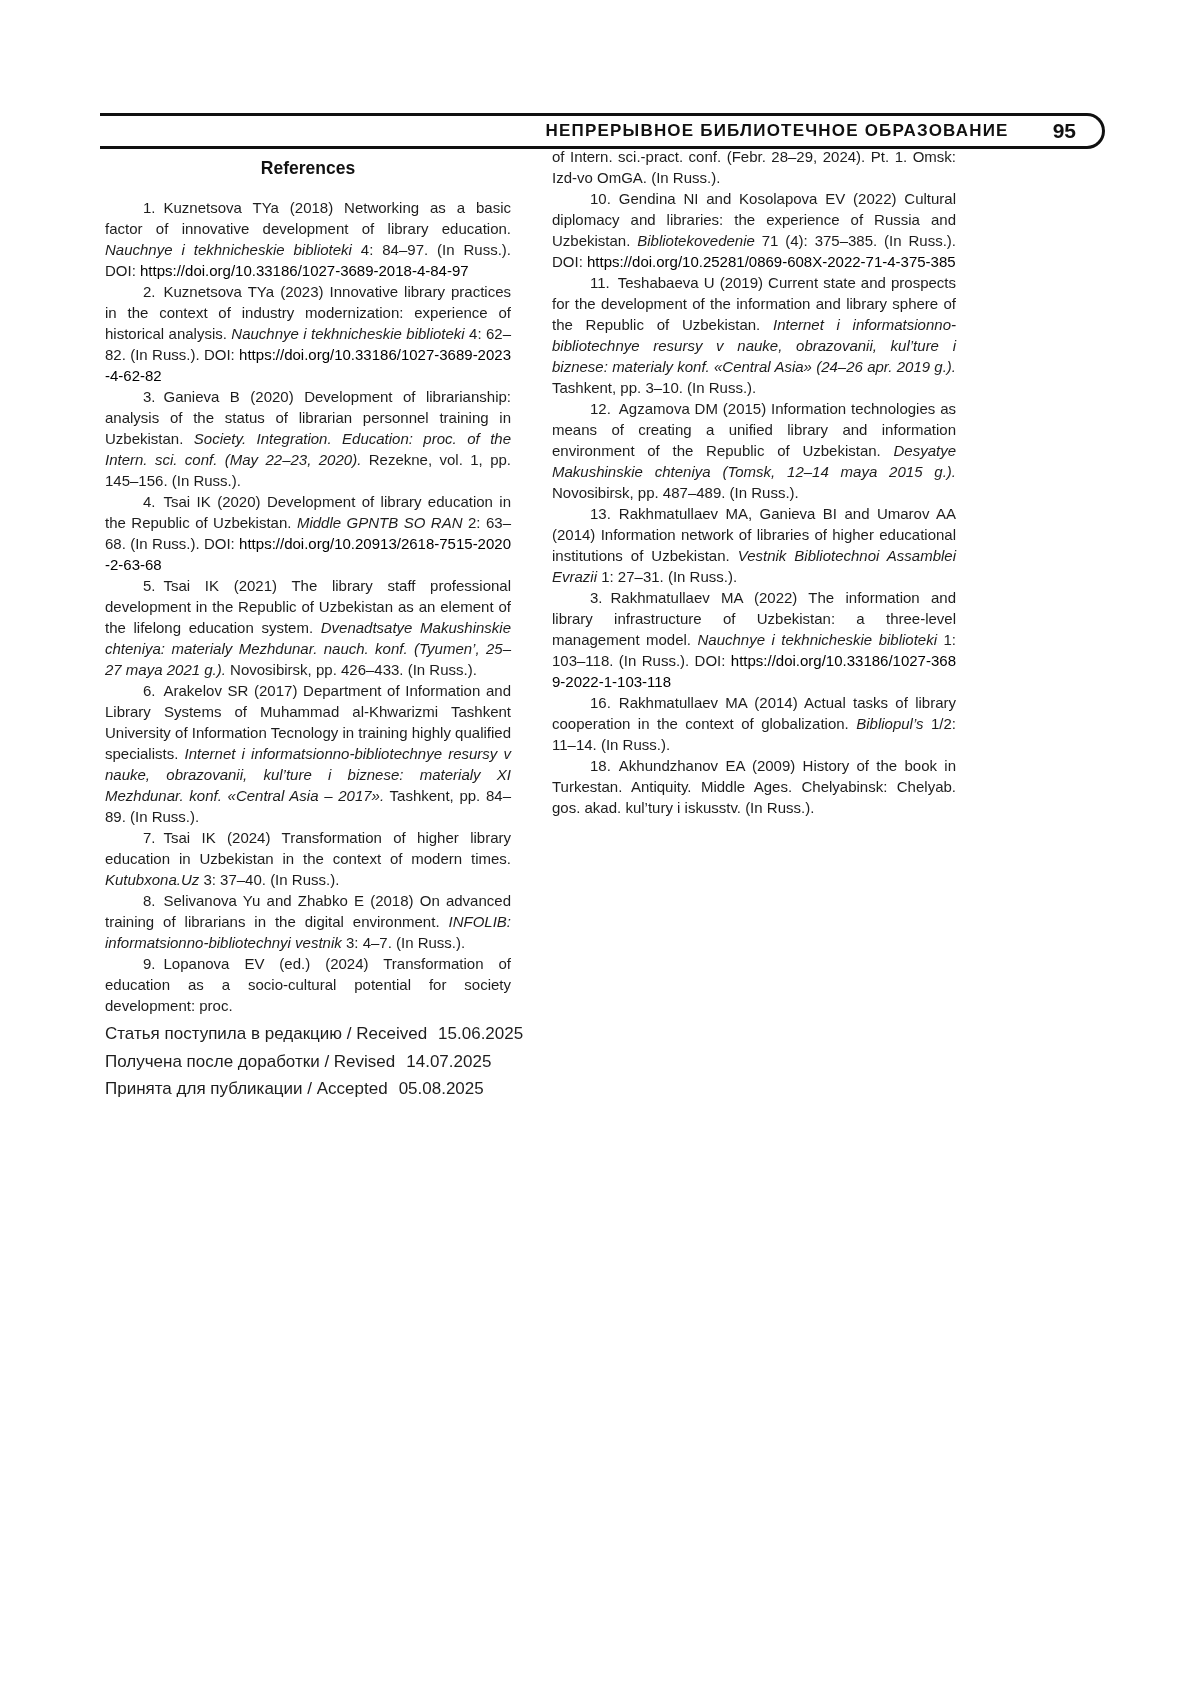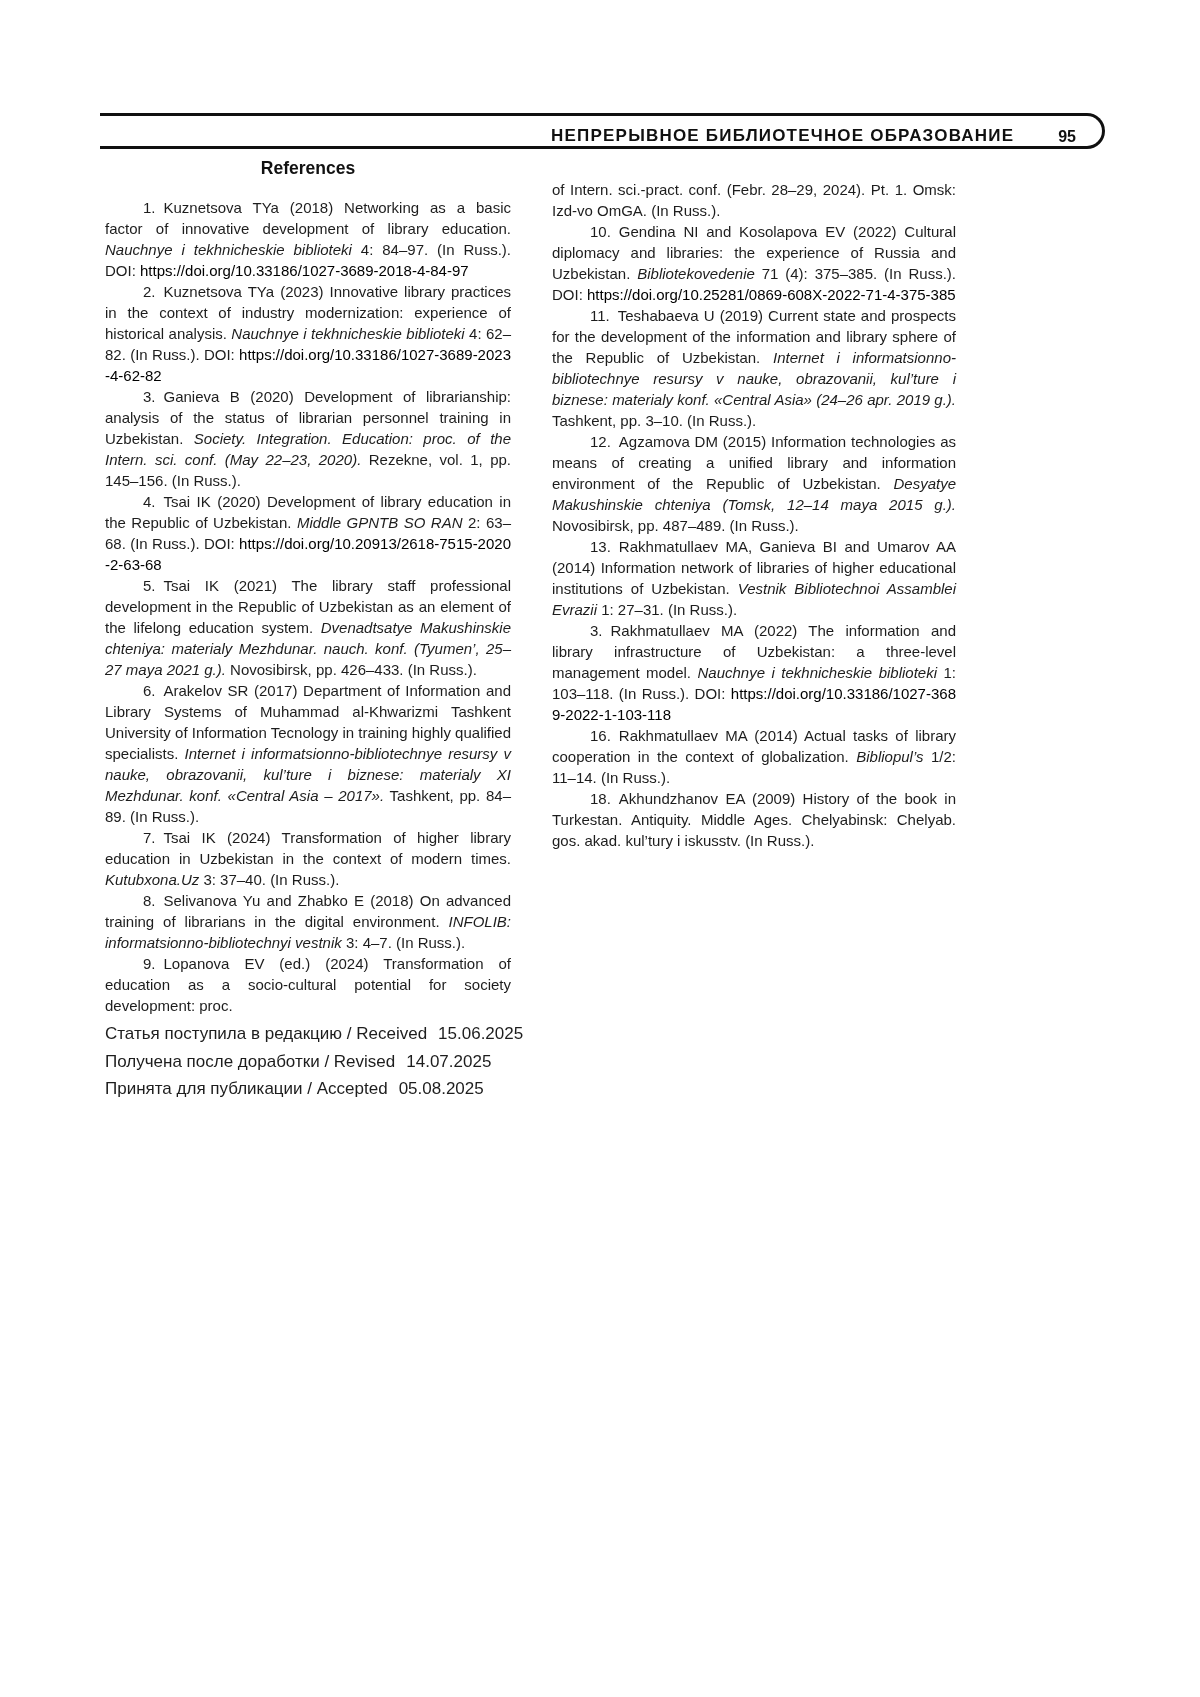--- a/index.html
+++ b/index.html
@@ -12,40 +12,40 @@
   }
 
   
   .page-header {
     position:absolute; top:113px; left:100px;
     width:1005px; height:36px; box-sizing:border-box;
     border-top:3px solid #101010;
     border-bottom:3px solid #101010;
     border-right:3px solid #101010;
     border-radius:0 18px 18px 0;
-    display:flex; align-items:flex-end; justify-content:flex-end;
+    display:flex; align-items:center; justify-content:flex-end;
     padding-right:26px;
   }
   .header-title {
     font-size:17px; font-weight:700; letter-spacing:1.2px;
     color:#101010; white-space:nowrap;
   }
   .header-page {
-    font-size:16px; font-weight:700; color:#101010;
+    font-size:21px; font-weight:700; color:#101010;
     margin-left:44px;
   }
 
   .col {
     position:absolute;
     text-align:justify;
     font-size:15px; line-height:21px;
     color:#1d1d1d;
   }
   .col-left  { left:105px; top:158px; width:406px; }
-  .col-right { left:552px; top:179px; width:404px; }
+  .col-right { left:552px; top:146px; width:404px; }
 
   .refs-heading {
     font-size:17.5px; font-weight:700; color:#111;
     margin:0 0 18px 0; text-align:center;
   }
 
   p.ref { margin:0; text-indent:38px; }
   p.ref.continuation { text-indent:0; }
   .ref-num { padding-right:8px; }
   .it { font-style:italic; }

